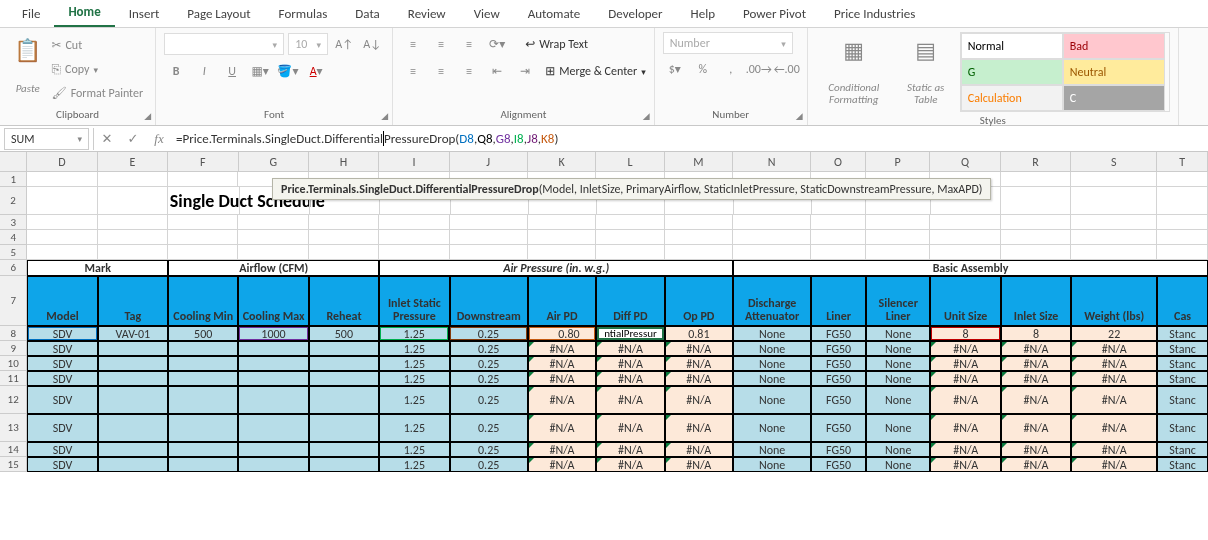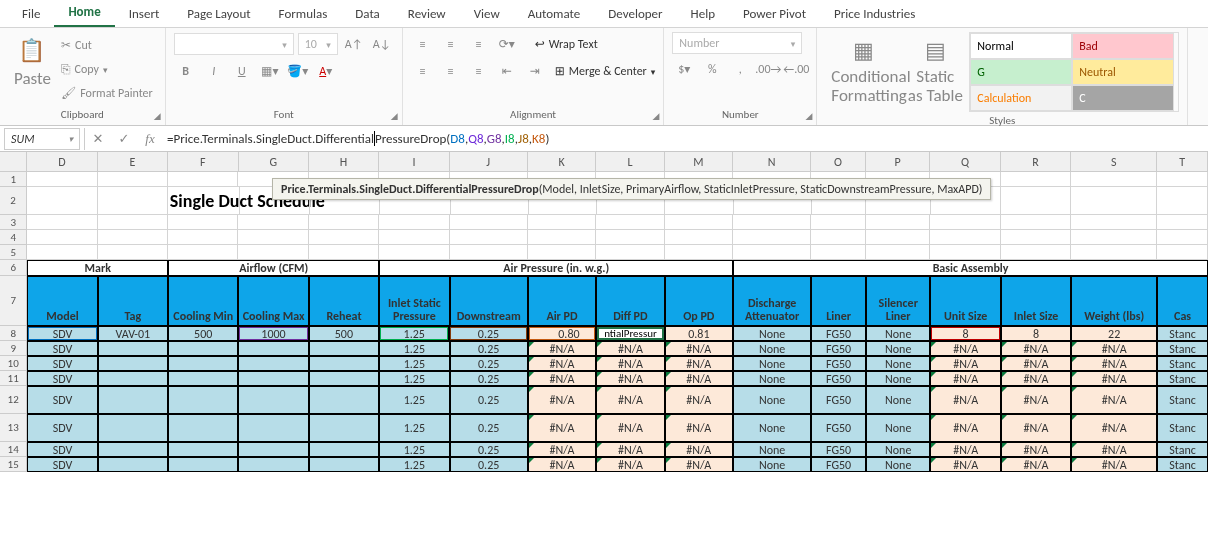--- a/index.html
+++ b/index.html
@@ -11,41 +11,41 @@
 .ribbon-tab.active { border-bottom: 2px solid #217346; color: #217346; font-weight: 600; }
 
 
 .ribbon { display: flex; height: 98px; border-bottom: 1px solid #c8c8c8; background: #fafafa; }
 .group { display: flex; flex-direction: column; border-right: 1px solid #e1e1e1; padding: 4px 8px 2px 8px; }
 .group-body { flex: 1; display: flex; align-items: flex-start; }
 .group-label { text-align: center; font-size: 11px; color: #666; padding: 2px 0; position: relative; }
 .group-launcher { position: absolute; right: -4px; bottom: 2px; font-size: 9px; color: #888; }
 .big-btn { display: flex; flex-direction: column; align-items: center; padding: 4px 6px; color: #888; }
 .big-btn .icon { font-size: 22px; height: 28px; display: flex; align-items: center; }
-.big-btn .lbl { font-size: 17px; margin-top: 4px; }
+.big-btn .lbl { font-size: 11px; margin-top: 18px; font-style: italic; }
 .stack { display: flex; flex-direction: column; gap: 2px; padding: 2px 4px; font-size: 12px; color: #888; }
 .stack-item { display: flex; align-items: center; gap: 4px; height: 22px; }
 .row-controls { display: flex; gap: 4px; align-items: center; height: 24px; }
 .sel { border: 1px solid #ddd; background: #fff; height: 22px; display: flex; align-items: center; padding: 0 6px; color: #aaa; font-size: 12px; }
 .icon-btn { width: 24px; height: 22px; display: inline-flex; align-items: center; justify-content: center; color: #888; }
 .styles-gallery { display: flex; flex-wrap: wrap; width: 210px; gap: 0; border: 1px solid #ddd; }
 .style-cell { width: 102px; height: 26px; border: 1px solid #ddd; display: flex; align-items: center; padding: 0 6px; font-size: 12px; }
 
 
 .formula-bar { display: flex; height: 26px; border-bottom: 1px solid #c8c8c8; align-items: center; }
-.name-box { width: 76px; border: 1px solid #ccc; height: 22px; margin: 0 4px; display: flex; align-items: center; padding: 0 6px; font-size: 12px; font-style: italic; }
+.name-box { width: 85px; border: 1px solid #ccc; height: 22px; margin: 0 4px; display: flex; align-items: center; padding: 0 6px; font-size: 12px; }
 .name-box .dd { margin-left: auto; color: #888; font-size: 9px; }
 .fb-btn { width: 26px; text-align: center; color: #888; font-size: 13px; }
 .fx { font-style: italic; font-family: serif; }
 .formula-input { flex: 1; padding: 0 4px; font-size: 13px; font-family: Calibri, sans-serif; white-space: nowrap; overflow: hidden; }
 .formula-input .arg1 { color: #0070c0; }
-.formula-input .arg2 { color: #6d28d9; }
+.formula-input .arg2 { color: #000000; }
 .formula-input .arg3 { color: #7030a0; }
 .formula-input .arg4 { color: #00b050; }
-.formula-input .arg5 { color: #a16207; }
+.formula-input .arg5 { color: #701a75; }
 .formula-input .arg6 { color: #c55a11; }
 
 
 .fn-tooltip { position: absolute; left: 272px; top: 178px; background: #f4f4ee; border: 1px solid #b5b5a8; padding: 3px 8px; font-size: 12px; z-index: 10; box-shadow: 1px 1px 2px rgba(0,0,0,0.2); }
 .fn-tooltip b { font-weight: bold; }
 
 
 .grid-wrap { position: relative; }
 .col-headers { display: flex; height: 20px; background: #f0f0f0; border-bottom: 1px solid #ccc; }
 .corner { width: 28px; border-right: 1px solid #ccc; background: #f0f0f0; }
@@ -350,21 +350,21 @@
         <div class="cell wP"></div>
         <div class="cell wQ"></div>
         <div class="cell wR"></div>
         <div class="cell wS"></div>
         <div class="cell wT"></div>
       </div>
       <div class="row" style="height: 16px;">
         <div class="rh">6</div>
         <div class="cell hdr" style="width: 144px;">Mark</div>
         <div class="cell hdr" style="width: 216px;">Airflow (CFM)</div>
-        <div class="cell hdr" style="width: 362px;">Air Pressure (in. w.g.)</div>
+        <div class="cell hdr" style="width: 362px; font-style: italic;">Air Pressure (in. w.g.)</div>
         <div class="cell hdr" style="width: 486px;">Basic Assembly</div>
       </div>
       <div class="row" style="height: 50px;">
         <div class="rh">7</div>
         <div class="cell sub wD">Model</div>
         <div class="cell sub wE">Tag</div>
         <div class="cell sub wF">Cooling Min</div>
         <div class="cell sub wG">Cooling Max</div>
         <div class="cell sub wH">Reheat</div>
         <div class="cell sub wI">Inlet Static Pressure</div>

